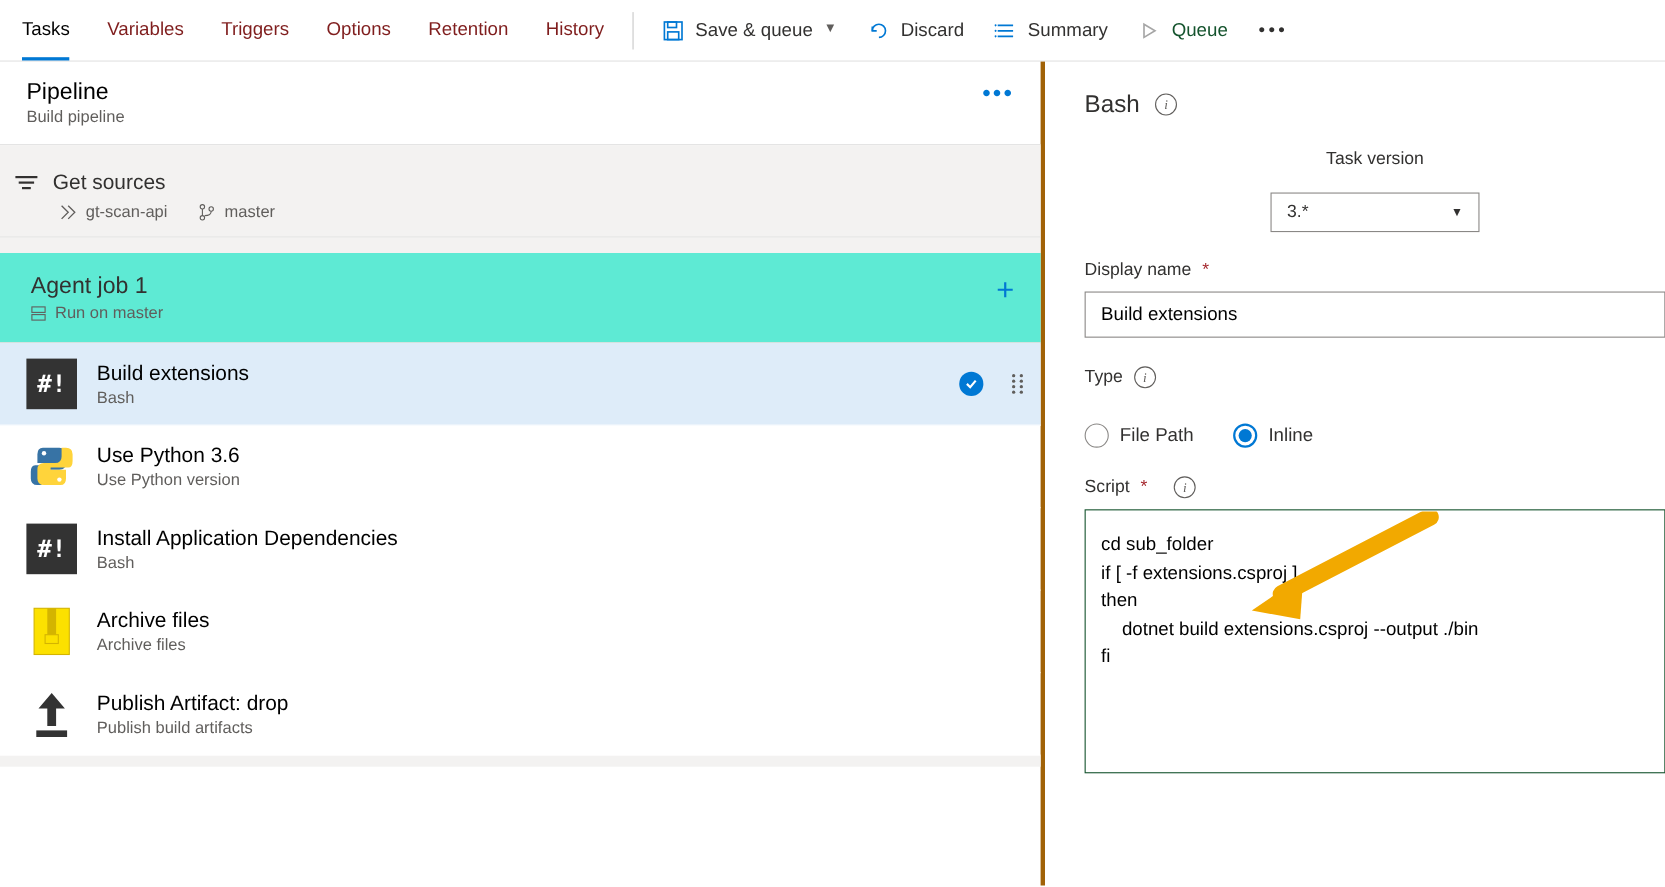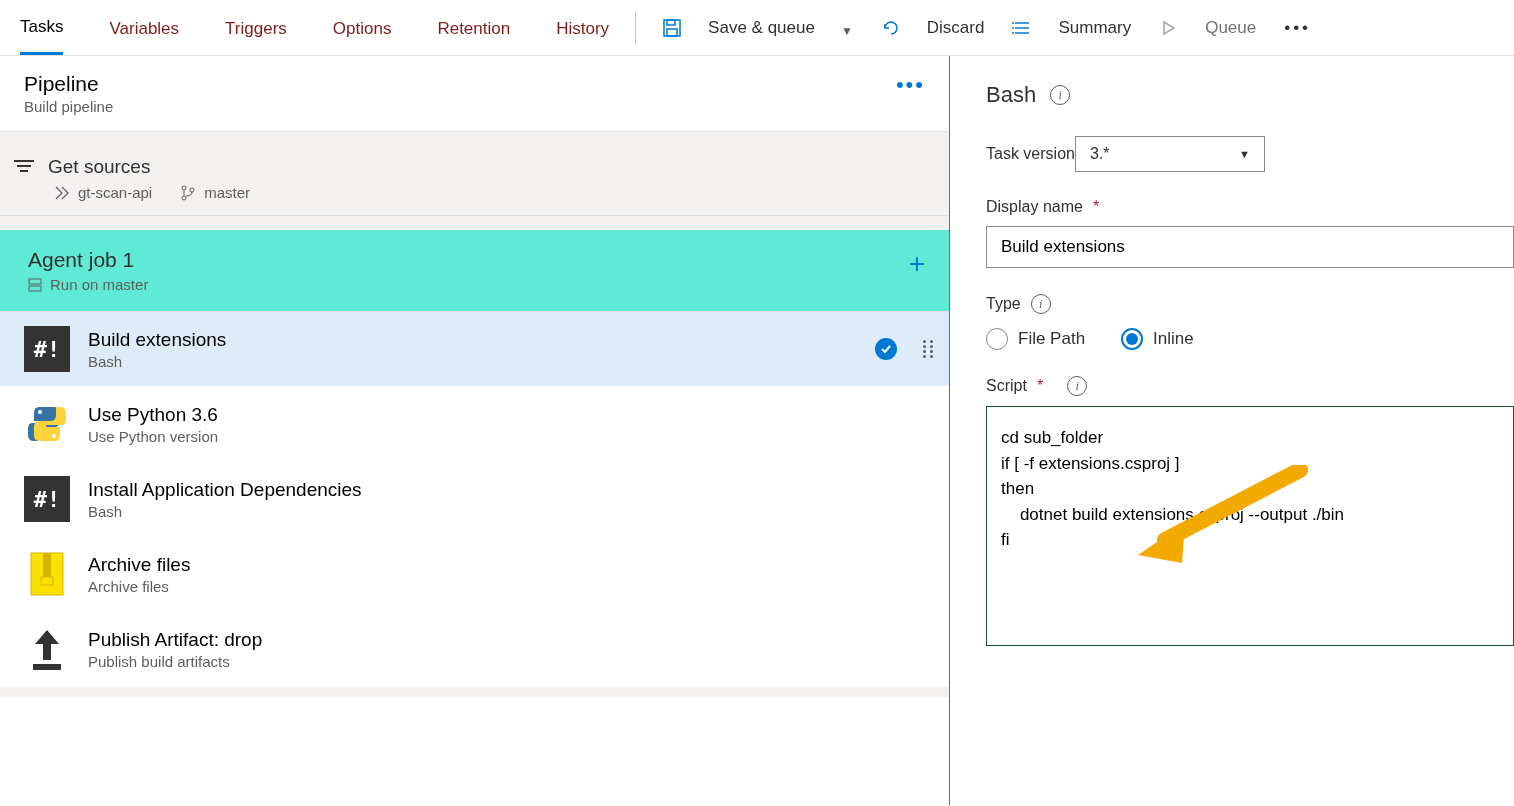--- a/index.html
+++ b/index.html
@@ -1,31 +1,31 @@
 <!DOCTYPE html>
 <html><head>
 <meta charset="utf-8">
 <style>
 * { box-sizing: border-box; margin: 0; padding: 0; }
 body { font-family: "Segoe UI", -apple-system, sans-serif; font-size: 14px; color: #323130; background: #fff; width: 1514px; height: 806px; overflow: hidden; position: relative; }
 
 
 .top-tabs { display: flex; align-items: center; height: 56px; padding: 0 20px; border-bottom: 1px solid #e1e1e1; }
-.tab-group { display: flex; gap: 46px; align-items: flex-end; }
+.tab-group { display: flex; gap: 34px; }
 .tab { color: #7f1d1d; cursor: pointer; font-size: 17px; padding: 15px 0; }
 .tab.active { color: #000; font-weight: 400; border-bottom: 3px solid #0078d4; margin-bottom: -1px; }
 .tab-divider { width: 1px; height: 34px; background: #c8c8c8; margin: 0 26px; }
 .toolbar { display: flex; align-items: center; gap: 28px; }
-.toolbar-btn { display: flex; align-items: flex-end; gap: 26px; color: #323130; cursor: pointer; font-size: 17px; }
-.toolbar-btn.disabled { color: #737373; }
+.toolbar-btn { display: flex; align-items: flex-start; gap: 10px; color: #323130; cursor: pointer; font-size: 17px; }
+.toolbar-btn.disabled { color: #14532d; }
 .toolbar-icon { width: 20px; height: 20px; display: flex; align-items: center; justify-content: center; }
 
 
 .main { display: flex; height: calc(100% - 57px); }
-.left-panel { width: 950px; border-right: 1px solid #a16207; }
+.left-panel { width: 950px; border-right: 4px solid #a16207; }
 .right-panel { flex: 1; padding: 26px 0 0 36px; }
 
 
 .pipeline-header { padding: 16px 24px; display: flex; justify-content: space-between; align-items: flex-start; border-bottom: 1px solid #e1e1e1; }
 .pipeline-title { font-size: 21px; color: #000; }
 .pipeline-sub { font-size: 15px; color: #605e5c; margin-top: 2px; }
 .more-dots { color: #0078d4; font-size: 22px; letter-spacing: 2px; cursor: pointer; }
 
 
 .sources-row { background: #f3f2f1; padding: 24px 18px 14px 14px; border-bottom: 1px solid #e1e1e1; }
@@ -54,21 +54,21 @@
 
 .bash-icon { background: #333; color: #fff; width: 46px; height: 46px; display: flex; align-items: center; justify-content: center; font-weight: bold; font-size: 22px; font-family: monospace; }
 
 
 .rp-title { font-size: 22px; display: flex; align-items: center; gap: 14px; margin-bottom: 28px; }
 .rp-field { margin-bottom: 26px; }
 .rp-label { font-size: 16px; color: #323130; margin-bottom: 10px; display: flex; align-items: center; gap: 10px; }
 .rp-req { color: #a4262c; }
 .rp-select { border: 1px solid #8a8886; padding: 8px 14px; width: 190px; display: flex; justify-content: space-between; align-items: center; font-size: 16px; cursor: pointer; }
 .rp-input { border: 1px solid #8a8886; padding: 10px 14px; width: 100%; font-size: 17px; font-family: inherit; }
-.rp-radios { display: flex; gap: 36px; margin-top: 14px; }
+.rp-radios { display: flex; gap: 36px; margin-top: 32px; }
 .rp-radio { display: flex; align-items: center; gap: 10px; font-size: 17px; cursor: pointer; }
 .radio-circle { width: 22px; height: 22px; border: 1px solid #8a8886; border-radius: 50%; display: flex; align-items: center; justify-content: center; }
 .radio-circle.checked { border-color: #0078d4; border-width: 2px; }
 .radio-circle.checked::after { content: ''; width: 12px; height: 12px; background: #0078d4; border-radius: 50%; }
 .rp-textarea { border: 1px solid #14532d; padding: 18px 14px; width: 100%; min-height: 240px; font-size: 17px; font-family: inherit; white-space: pre; line-height: 1.5; resize: none; }
 .info-circle { width: 20px; height: 20px; border: 1px solid #605e5c; border-radius: 50%; display: inline-flex; align-items: center; justify-content: center; font-size: 12px; font-style: italic; color: #605e5c; font-family: Georgia, serif; }
 
 
 .arrow-annot { position: absolute; left: 1130px; top: 465px; pointer-events: none; }
 
@@ -273,21 +273,21 @@
 
     <div style="height:10px;background:#f3f2f1;"></div>
   </div>
 
   <div class="right-panel">
     <div class="rp-title">
       <span>Bash</span>
       <span class="info-circle">i</span>
     </div>
 
-    <div class="rp-field" style="display:flex;align-items:center;gap:0;">
+    <div class="rp-field" style="display:flex;align-items:center;gap:21px;flex-direction:column;">
       <span class="rp-label" style="margin-bottom:0;">Task version</span>
       <div class="rp-select">
         <span>3.*</span>
         <span style="font-size:11px;">▼</span>
       </div>
     </div>
 
     <div class="rp-field">
       <div class="rp-label">
         <span>Display name</span>

